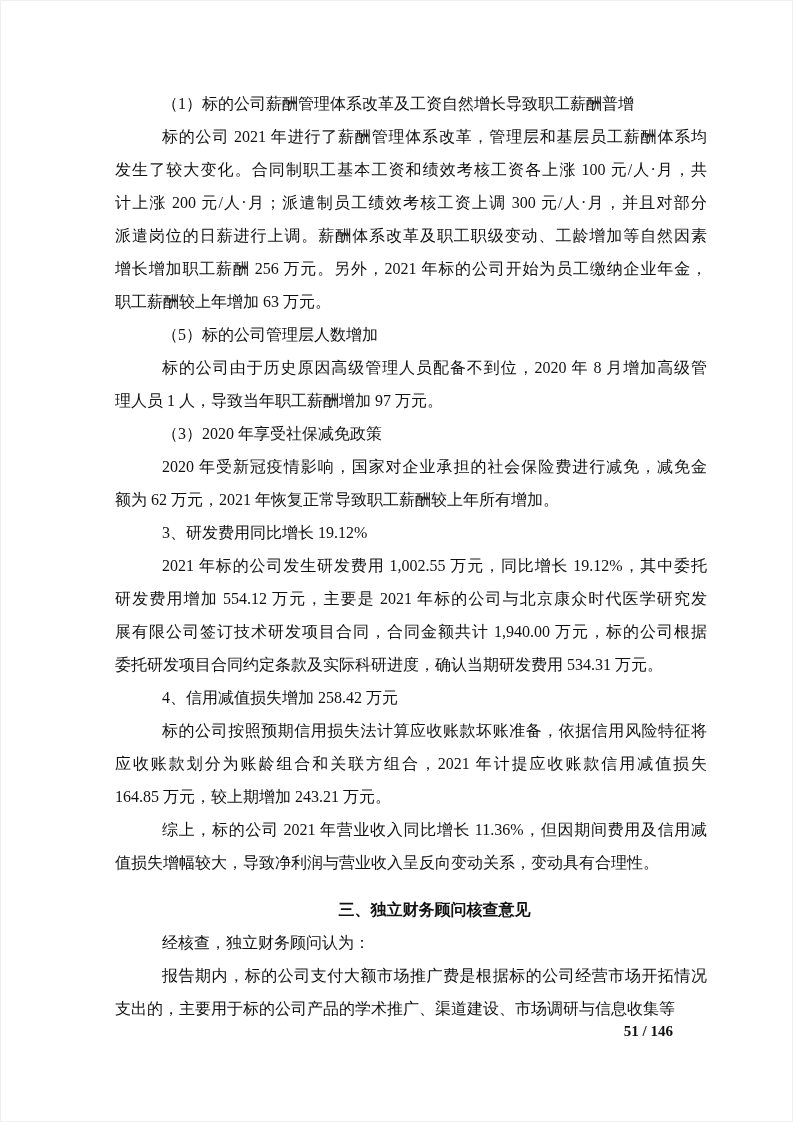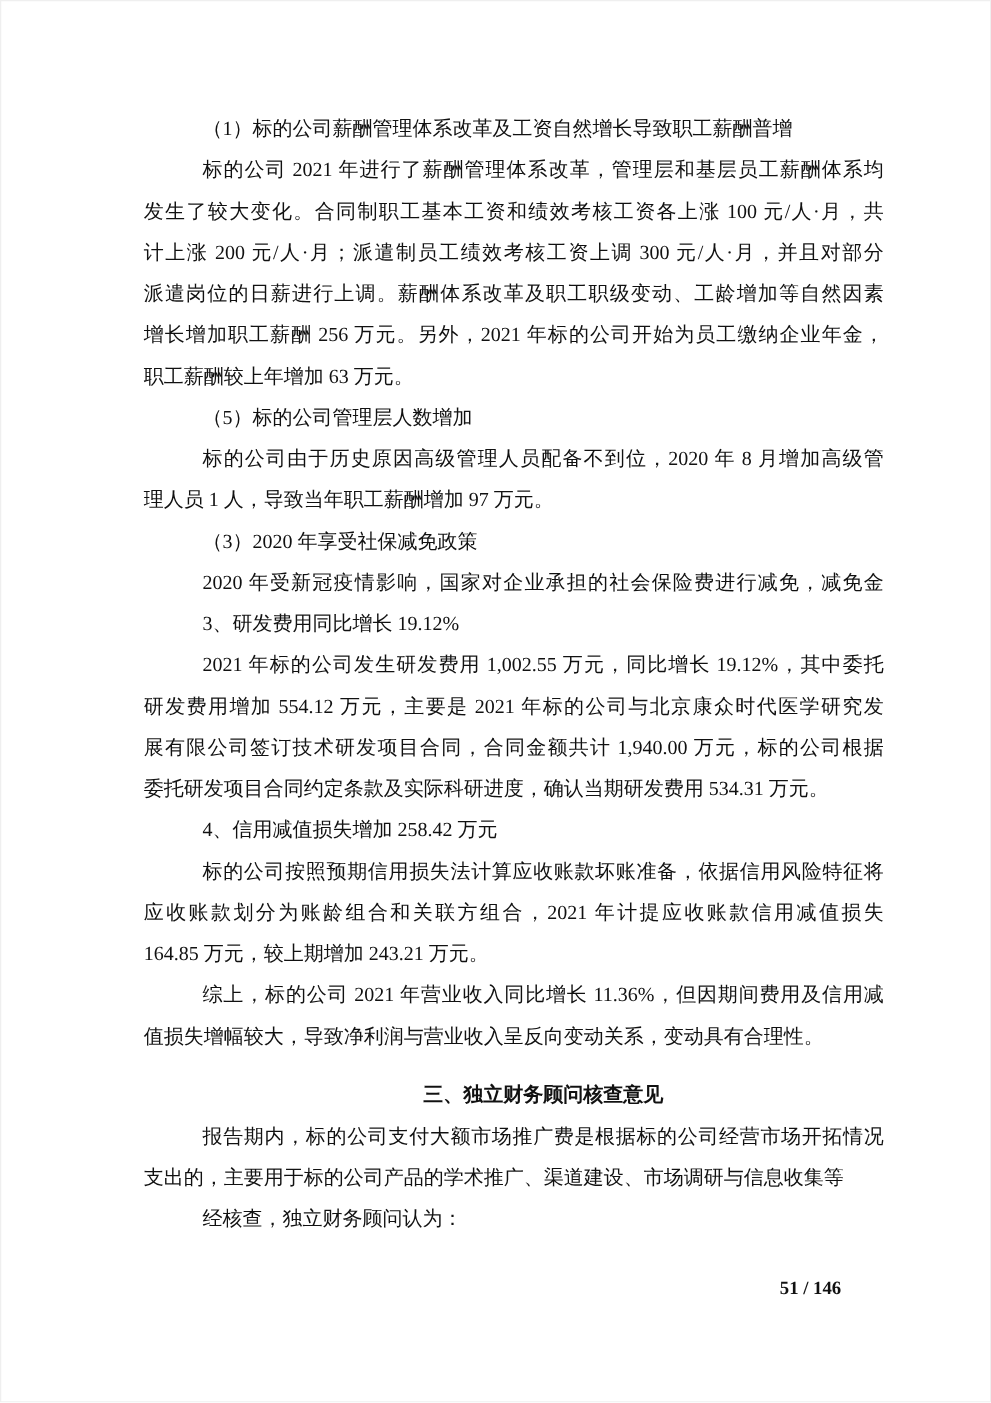--- a/index.html
+++ b/index.html
@@ -78,20 +78,21 @@
       </div>
       <div class="block paragraph">
         <div class="line first fill">标的公司由于历史原因高级管理人员配备不到位，2020 年 8 月增加高级管</div>
         <div class="line">理人员 1 人，导致当年职工薪酬增加 97 万元。</div>
       </div>
       <div class="block heading">
         <div class="line first">（3）2020 年享受社保减免政策</div>
       </div>
       <div class="block paragraph">
         <div class="line first fill">2020 年受新冠疫情影响，国家对企业承担的社会保险费进行减免，减免金</div>
+        <div class="line">额为 62 万元，2021 年恢复正常导致职工薪酬较上年所有增加。</div>
       </div>
       <div class="block heading">
         <div class="line first">3、研发费用同比增长 19.12%</div>
       </div>
       <div class="block paragraph">
         <div class="line first fill">2021 年标的公司发生研发费用 1,002.55 万元，同比增长 19.12%，其中委托</div>
         <div class="line fill">研发费用增加 554.12 万元，主要是 2021 年标的公司与北京康众时代医学研究发</div>
         <div class="line fill">展有限公司签订技术研发项目合同，合同金额共计 1,940.00 万元，标的公司根据</div>
         <div class="line">委托研发项目合同约定条款及实际科研进度，确认当期研发费用 534.31 万元。</div>
       </div>
@@ -104,21 +105,21 @@
         <div class="line">164.85 万元，较上期增加 243.21 万元。</div>
       </div>
       <div class="block paragraph">
         <div class="line first fill">综上，标的公司 2021 年营业收入同比增长 11.36%，但因期间费用及信用减</div>
         <div class="line">值损失增幅较大，导致净利润与营业收入呈反向变动关系，变动具有合理性。</div>
       </div>
       <div class="block section-heading">
         <div class="line first">三、独立财务顾问核查意见</div>
       </div>
       <div class="block paragraph">
+        <div class="line first">经核查，独立财务顾问认为：</div>
+      </div>
+      <div class="block paragraph">
         <div class="line first fill">报告期内，标的公司支付大额市场推广费是根据标的公司经营市场开拓情况</div>
         <div class="line">支出的，主要用于标的公司产品的学术推广、渠道建设、市场调研与信息收集等</div>
-      </div>
-      <div class="block paragraph">
-        <div class="line first">经核查，独立财务顾问认为：</div>
       </div>
     </main>
   <div class="footer-pagenum">51 / 146</div>
 </div>
 
 </body></html>

